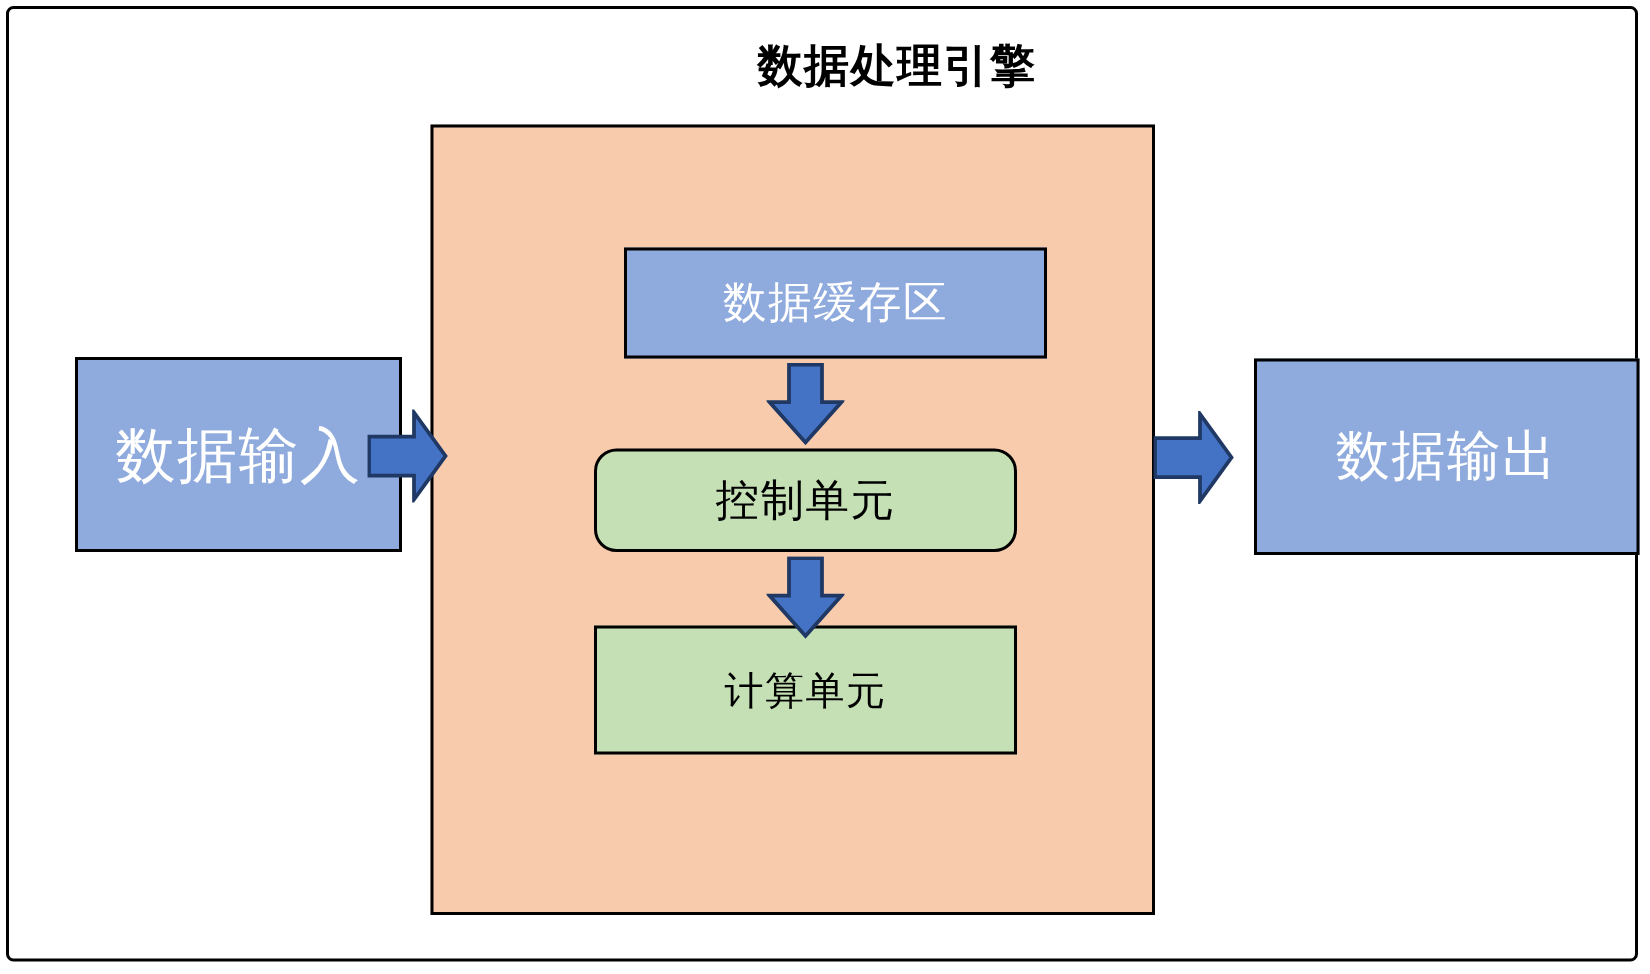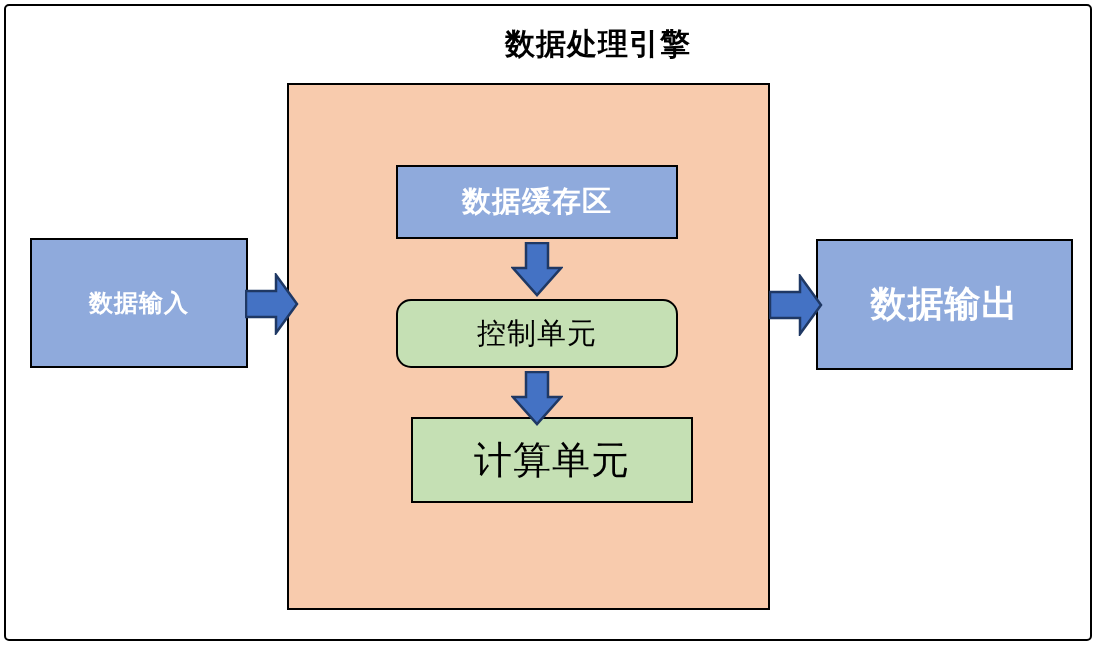--- a/index.html
+++ b/index.html
@@ -47,32 +47,33 @@
     position: absolute;
     left: 287px; top: 83px;
     width: 483px; height: 527px;
     background: var(--engine-bg, #F8CBAD);
     border: 2px solid var(--node-border, #000);
     box-sizing: border-box;
   }
   .node-blue {
     background: var(--node-blue, #8FAADC);
     color: var(--label-light, #fff);
-    font-weight: bold;
+    font-weight: normal;
+    margin-left: 20px;
   }
   .node-green {
     background: var(--node-green, #C5E0B4);
     color: var(--label-dark, #000);
     font-weight: normal;
   }
-  .node-input  { left: 30px;  top: 238px; width: 218px; height: 130px; font-size: 24px; }
+  .node-input  { left: 30px;  top: 238px; width: 218px; height: 130px; font-size: 40px; }
   .node-output { left: 816px; top: 239px; width: 257px; height: 131px; font-size: 36px; }
   .node-buffer  { left: 396px; top: 165px; width: 282px; height: 74px; font-size: 29px; }
   .node-control { left: 396px; top: 299px; width: 282px; height: 69px; font-size: 29px; border-radius: 15px; }
-  .node-compute { left: 396px; top: 417px; width: 282px; height: 86px; font-size: 38px; margin-left: 15px; }
+  .node-compute { left: 396px; top: 417px; width: 282px; height: 86px; font-size: 26px; }
   .arrow { position: absolute; }
   .arrow svg { display: block; }
   .arrow-in   { left: 245px; top: 273px; }
   .arrow-out  { left: 769px; top: 274px; }
   .arrow-d1   { left: 511px; top: 242px; }
   .arrow-d2   { left: 511px; top: 371px; }
 </style>
 </head>
 <body>
 

